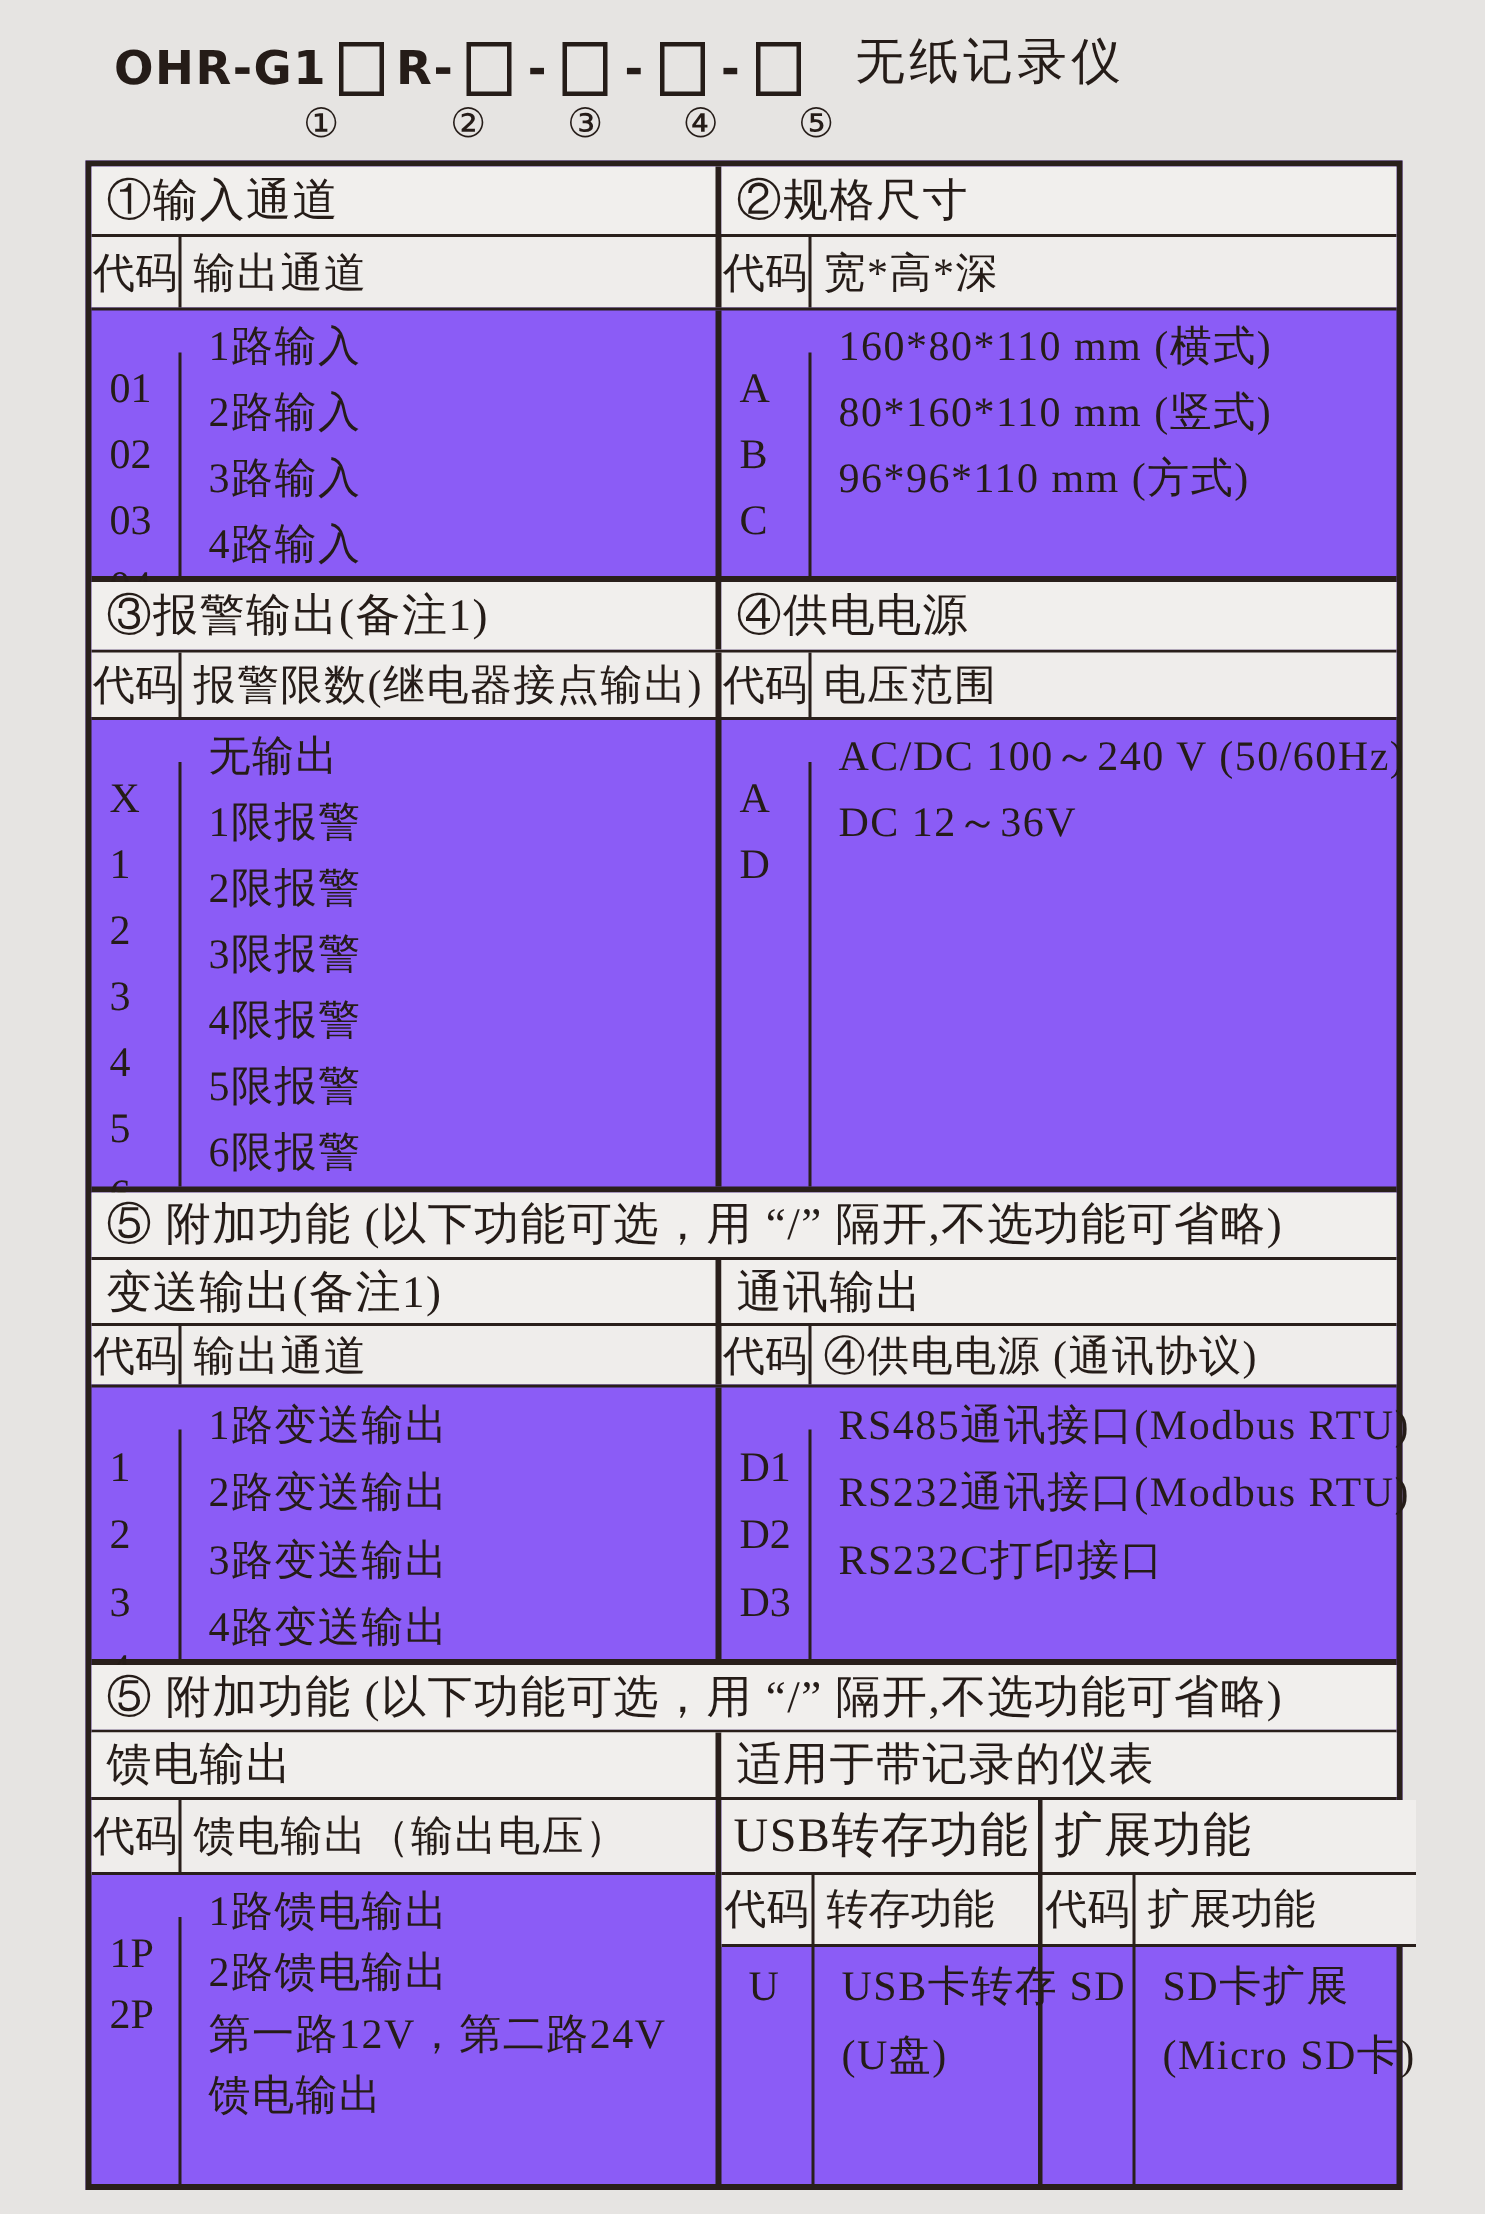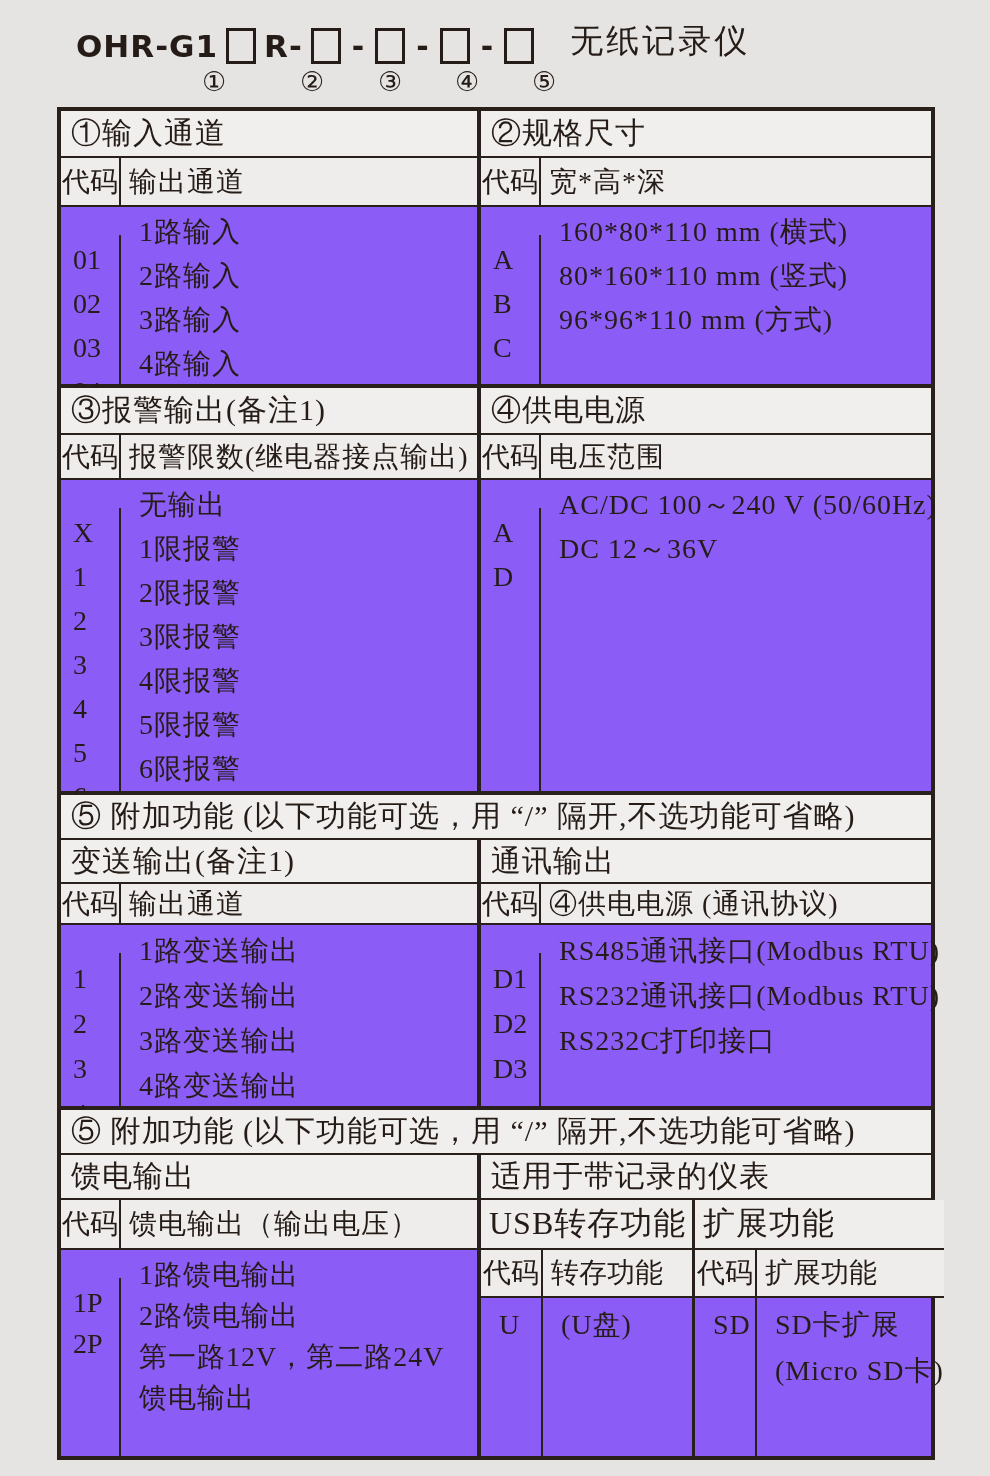--- a/index.html
+++ b/index.html
@@ -303,20 +303,21 @@
           <div class="cw62 cc">代码</div>
           <div class="dw152 dc">转存功能</div>
           <div class="cw62 cc">代码</div>
           <div class="dc" style="flex:1">扩展功能</div>
         </div>
         <div class="rbody">
           <div class="cw62 pad-t">
             <div class="ln">U</div>
           </div>
           <div class="dw152 pad-t">
+            <div class="ln">USB卡转存</div>
             <div class="ln">(U盘)</div>
           </div>
           <div class="cw62 pad-t">
             <div class="ln">SD</div>
           </div>
           <div class="pad-t" style="flex:1">
             <div class="ln">SD卡扩展</div>
             <div class="ln">(Micro SD卡)</div>
           </div>
         </div>

